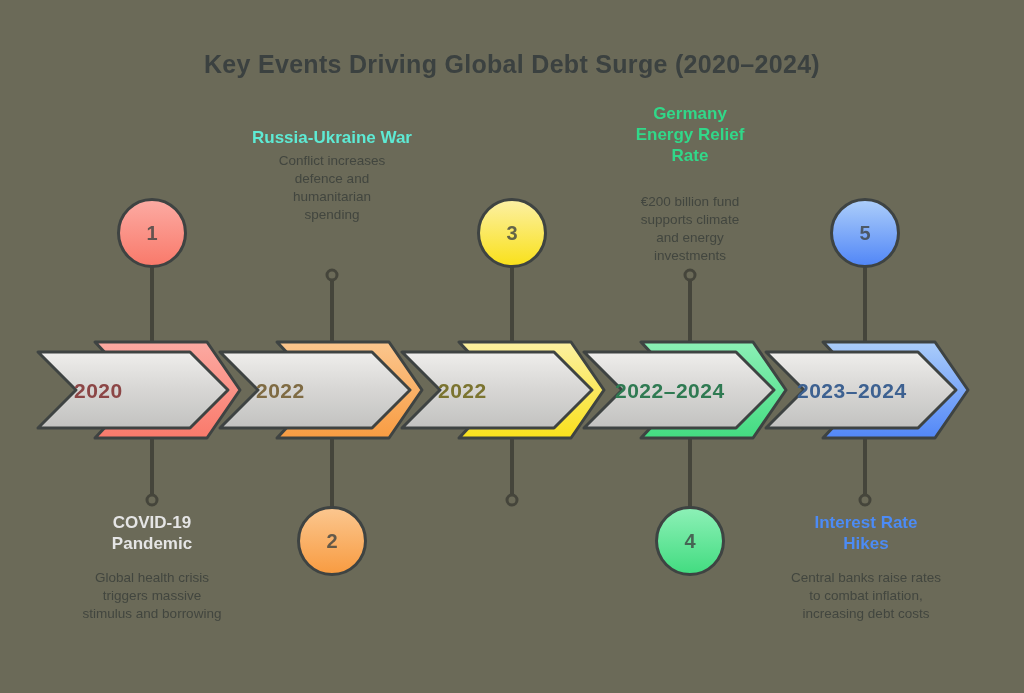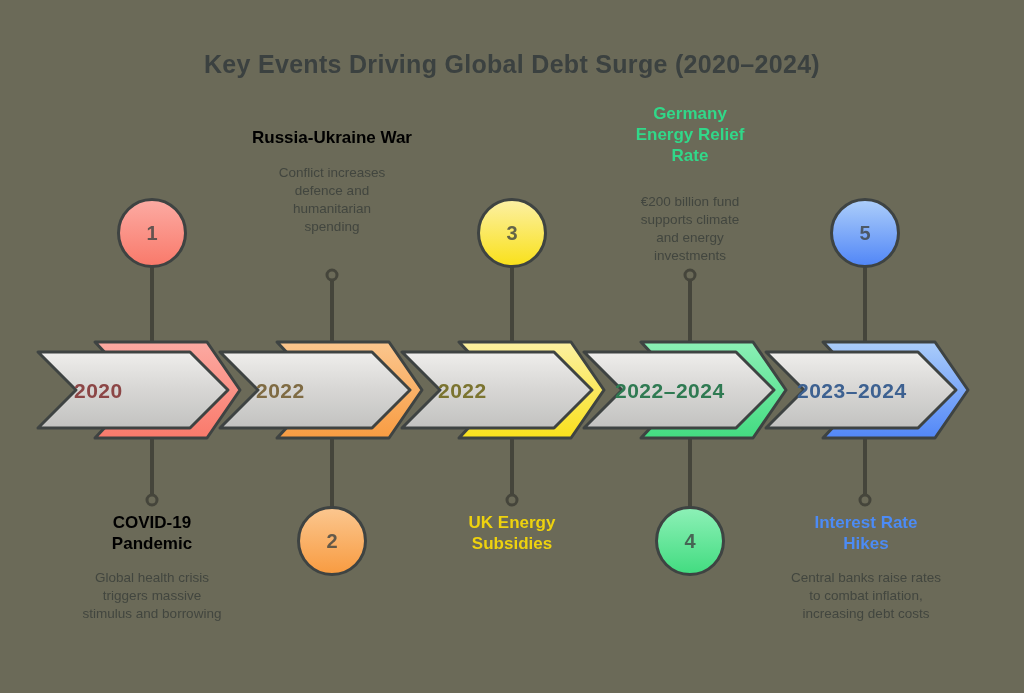--- a/index.html
+++ b/index.html
@@ -112,31 +112,30 @@
       <span>3</span>
     </div>
   <div class="circle" style="left: 655px; top: 506px; background: linear-gradient(rgb(140, 240, 182), rgb(67, 220, 129));">
       <span>4</span>
     </div>
   <div class="circle" style="left: 830px; top: 198px; background: linear-gradient(rgb(171, 205, 250), rgb(82, 135, 247));">
       <span>5</span>
     </div>
 
   <div class="event-label" style="left:152px;top:512px;">
-    <div class="event-title" style="width: 120px; color: #000000;">COVID-19 Pandemic</div>
+    <div class="event-title" style="width: 120px; color: #e5e5e5;">COVID-19 Pandemic</div>
     <div class="event-desc" style="width:150px;">Global health crisis triggers massive stimulus and borrowing</div>
   </div>
 
   <div class="event-label" style="left:332px;top:127px;">
-    <div class="event-title" style="width: 160px; color: #000000;">Russia-Ukraine War</div>
-    <div class="event-desc" style="width:135px;margin-top:16px;text-align:center;">Conflict increases defence and humanitarian spending</div>
+    <div class="event-title" style="width: 160px; color: #5eead4;">Russia-Ukraine War</div>
+    <div class="event-desc" style="width:135px;margin-top:4px;text-align:center;">Conflict increases defence and humanitarian spending</div>
   </div>
 
   <div class="event-label" style="left:512px;top:512px;">
-    <div class="event-title" style="width: 120px; color: rgb(238, 210, 14);">UK Energy Subsidies</div>
   </div>
 
   <div class="event-label" style="left:690px;top:103px;">
     <div class="event-title" style="width: 132px; color: rgb(49, 216, 137);">Germany Energy Relief Rate</div>
     <div class="event-desc" style="width:122px;margin-top:27px;">€200 billion fund supports climate and energy investments</div>
   </div>
 
   <div class="event-label" style="left:866px;top:512px;">
     <div class="event-title" style="width: 140px; color: rgb(76, 139, 245);">Interest Rate Hikes</div>
     <div class="event-desc" style="width:155px;">Central banks raise rates to combat inflation, increasing debt costs</div>

